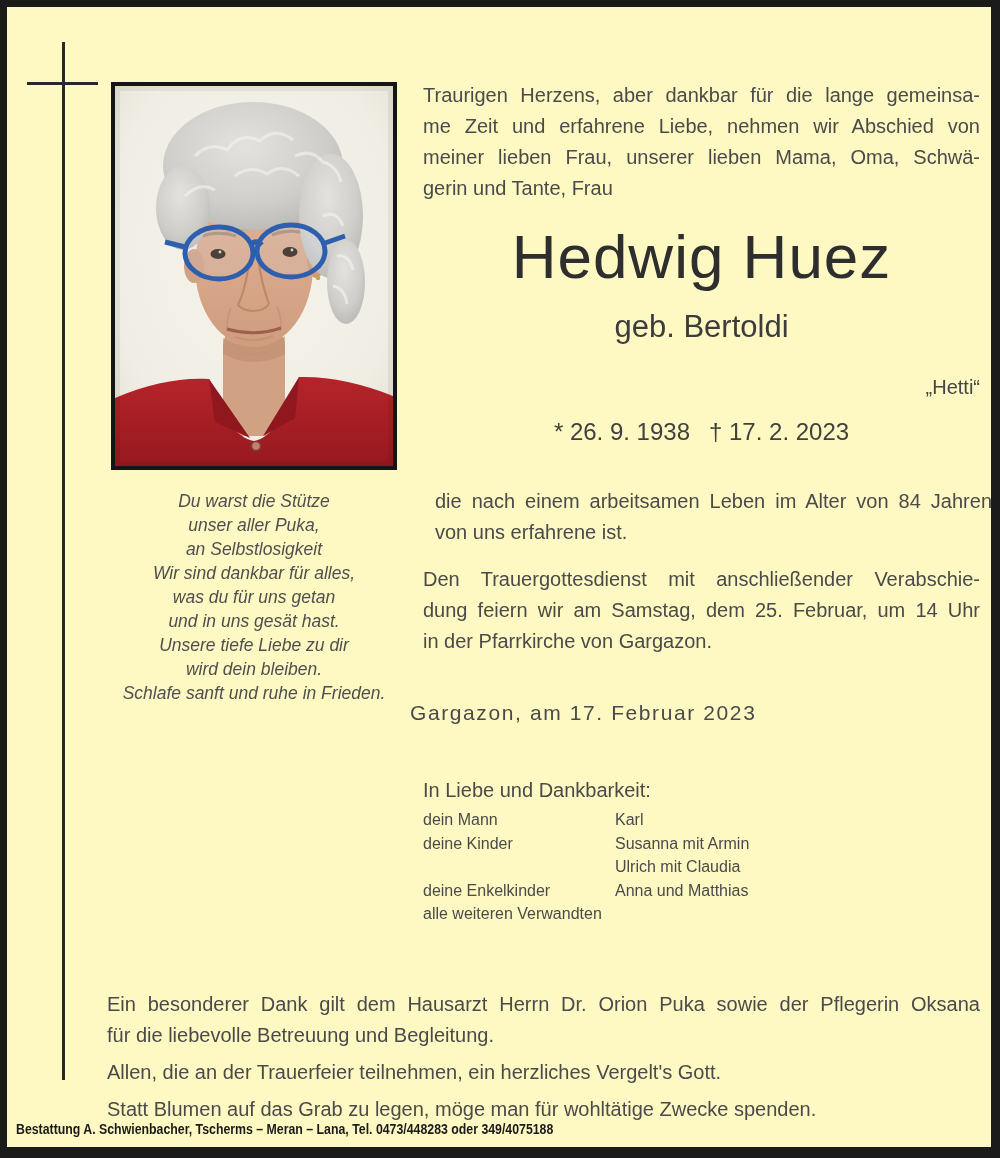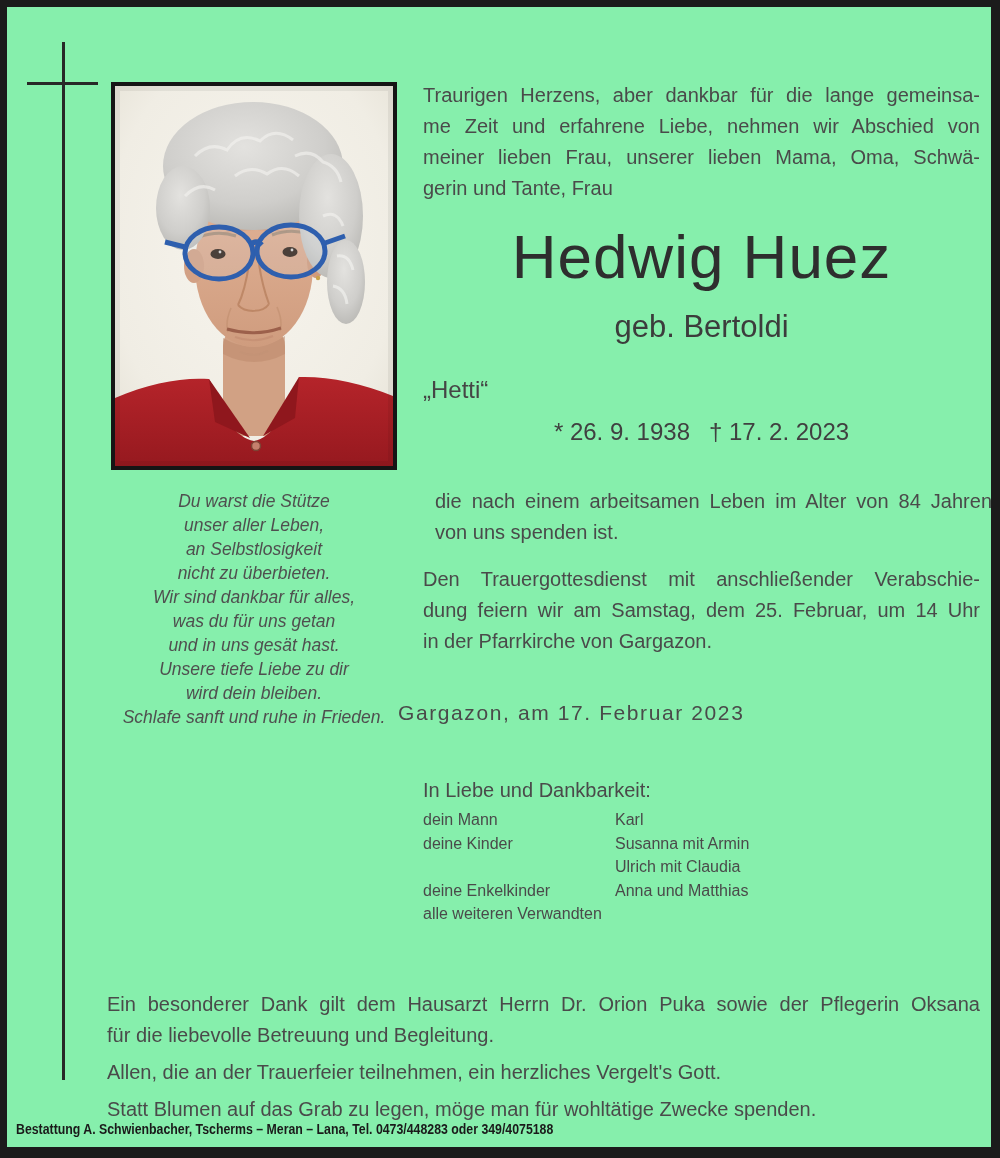--- a/index.html
+++ b/index.html
@@ -1,44 +1,44 @@
 <!DOCTYPE html>
 <html lang="de"><head>
 <meta charset="utf-8">
 <style>
   html,body{margin:0;padding:0;background:#ffffff;}
   .page{
-    position:relative;width:1000px;height:1158px;background:#86efac;overflow:hidden;
+    position:relative;width:1000px;height:1158px;background:#fef9c3;overflow:hidden;
     font-family:"Liberation Sans",sans-serif;color:#484848;
   }
   .frame{position:absolute;inset:0;border:7px solid #1b1b1b;border-right-width:9px;
          border-bottom-width:11px;pointer-events:none;z-index:60;}
   
   .cross-v{position:absolute;left:62px;top:42px;width:3px;height:1038px;background:#282828;}
   .cross-h{position:absolute;left:27px;top:82px;width:71px;height:3px;background:#282828;}
   
   .photo{position:absolute;left:111px;top:82px;width:286px;height:388px;
          border:4px solid #151515;box-sizing:border-box;background:#f1eee6;}
   .photo svg{display:block;width:100%;height:100%;}
   
   .col-r{position:absolute;left:423px;width:557px;}
   .body-txt{font-size:20px;line-height:31px;color:#4a4a4a;}
   .jl{text-align:justify;text-align-last:justify;}
   .intro{top:80px;}
   .name{position:absolute;left:423px;top:224px;width:557px;text-align:center;
         font-size:62px;line-height:66px;font-weight:300;color:#2e2e2e;letter-spacing:1px;}
   .maiden{position:absolute;left:423px;top:309px;width:557px;text-align:center;
           font-size:31px;font-weight:300;color:#3c3c3c;}
-  .nick{position:absolute;left:423px;top:376px;width:557px;text-align:left;
-        font-size:24px;color:#454545;}
+  .nick{position:absolute;left:423px;top:376px;width:557px;text-align:right;
+        font-size:20px;color:#454545;}
   .dates{position:absolute;left:423px;top:418px;width:557px;display:flex;
          justify-content:center;gap:19px;font-size:24px;color:#404040;}
   .announce{top:486px;margin-left:12px;}
   .service{top:564px;}
-  .dateline{position:absolute;left:398px;top:701px;font-size:21px;letter-spacing:1.6px;color:#4a4a4a;}
+  .dateline{position:absolute;left:410px;top:701px;font-size:21px;letter-spacing:1.6px;color:#4a4a4a;}
   .mourn-head{position:absolute;left:423px;top:779px;font-size:20px;color:#4a4a4a;}
   .mourners{position:absolute;left:423px;top:808px;width:557px;font-size:16px;line-height:23.5px;color:#4a4a4a;}
   .mrow .label{display:inline-block;min-width:192px;}
   
   .poem{position:absolute;left:103px;top:489px;width:302px;text-align:center;
         font-style:italic;font-size:17.5px;line-height:24px;color:#4f4f4f;}
   
   .thanks{position:absolute;left:107px;width:873px;margin-top:36px;}
   .t1{top:953px;}
   .t2{top:1021px;}
@@ -146,34 +146,33 @@
   <div class="name">Hedwig Huez</div>
   <div class="maiden">geb. Bertoldi</div>
   <div class="nick">„Hetti“</div>
   <div class="dates">
     <span>* 26. 9. 1938</span>
     <span>† 17. 2. 2023</span>
   </div>
 
   <div class="poem">
     <div>Du warst die Stütze</div>
-    <div>unser aller Leben,</div>
+    <div>unser aller Puka,</div>
     <div>an Selbstlosigkeit</div>
-    <div>nicht zu überbieten.</div>
     <div>Wir sind dankbar für alles,</div>
     <div>was du für uns getan</div>
     <div>und in uns gesät hast.</div>
     <div>Unsere tiefe Liebe zu dir</div>
     <div>wird dein bleiben.</div>
     <div>Schlafe sanft und ruhe in Frieden.</div>
   </div>
 
   <div class="col-r body-txt announce">
     <div class="jl">die nach einem arbeitsamen Leben im Alter von 84 Jahren</div>
-    <div>von uns spenden ist.</div>
+    <div>von uns erfahrene ist.</div>
   </div>
 
   <div class="col-r body-txt service">
     <div class="jl">Den Trauergottesdienst mit anschließender Verabschie-</div>
     <div class="jl">dung feiern wir am Samstag, dem 25. Februar, um 14 Uhr</div>
     <div>in der Pfarrkirche von Gargazon.</div>
   </div>
 
   <div class="dateline">Gargazon, am 17. Februar 2023</div>
 

